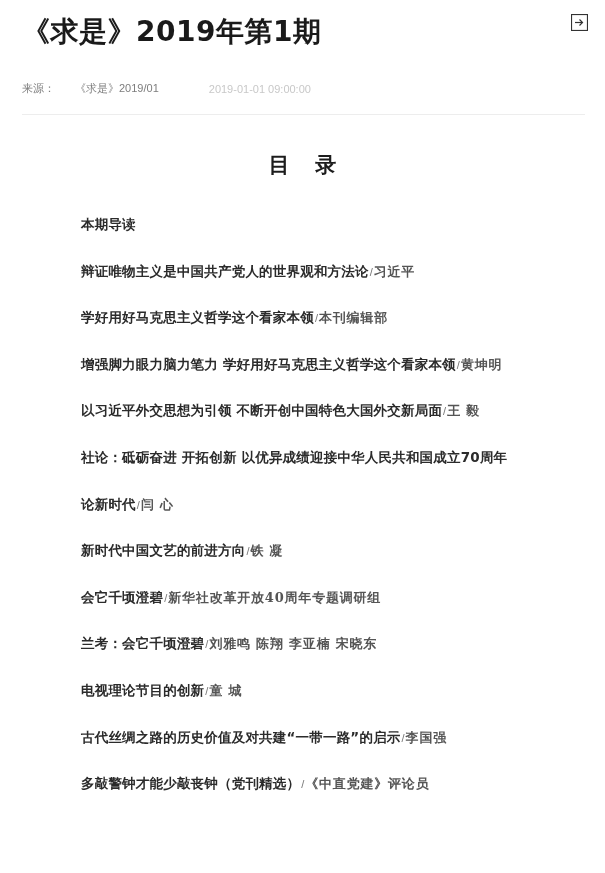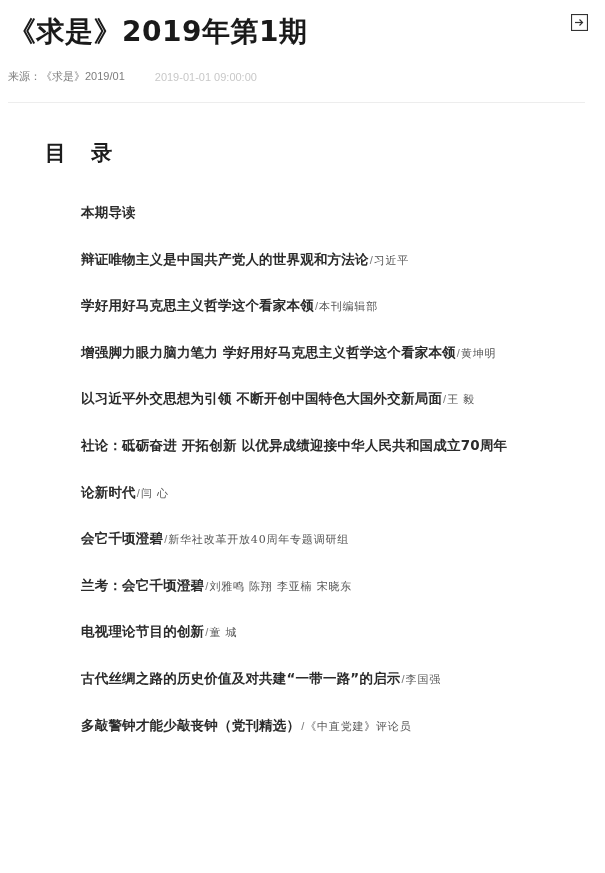--- a/index.html
+++ b/index.html
@@ -26,57 +26,58 @@
   .corner-icon {
     position: absolute;
     top: 14px;
     right: 17px;
     width: 17px;
     height: 17px;
   }
   .corner-icon svg { display: block; }
 
   .article-header {
-    padding: 14px 20px 0 8px;
+    padding: 14px 20px 0 22px;
   }
   .article-title {
     font-size: 28px;
     font-weight: bold;
     color: #1a1a1a;
     letter-spacing: 0.5px;
     line-height: 1.25;
     margin: 0;
     font-family: "DejaVu Sans", "Liberation Sans", sans-serif;
   }
   .meta-row {
-    margin-top: 20px;
+    margin-top: 32px;
     display: flex;
     align-items: center;
     font-size: 11px;
     color: #8a8a8a;
+    gap: 20px;
   }
   .meta-source {
     color: #7d7d7d;
   }
   .meta-date {
     margin-left: 30px;
     color: #c8c8c8;
   }
   .divider {
     margin-top: 18px;
     height: 1px;
     background: #ededed;
     width: 100%;
   }
 
   .body-wrap {
     padding: 0 36px;
   }
   .catalog-title {
-    text-align: left;
+    text-align: center;
     font-size: 21px;
     font-weight: bold;
     color: #1c1c1c;
     letter-spacing: 9px;
     margin: 36px 0 0 0;
     padding-left: 9px;
     font-family: "DejaVu Sans", "Liberation Sans", sans-serif;
   }
 
   .toc {
@@ -96,24 +97,25 @@
     letter-spacing: 0.2px;
     font-family: "DejaVu Sans", "Liberation Sans", sans-serif;
     margin-left: 37px;
   }
   .item-sep {
     font-size: 11px;
     color: #777;
     margin: 0 1px;
   }
   .item-author {
-    font-size: 11px;
+    font-size: 13px;
     color: #555;
     font-family: "DejaVu Serif", "Liberation Serif", serif;
     letter-spacing: 0.8px;
+    font-weight: bold;
   }
 </style>
 </head>
 <body>
 
 <div class="page">
 
   <div class="corner-icon">
     <svg width="17" height="17" viewBox="0 0 17 17">
       <rect x="0.5" y="0.5" width="16" height="16" fill="none" stroke="#333" stroke-width="1.2"></rect>
@@ -159,20 +161,23 @@
 
       <div class="toc-item">
         <span class="item-title">社论：砥砺奋进 开拓创新 以优异成绩迎接中华人民共和国成立70周年</span><span class="item-sep"></span><span class="item-author"></span>
       </div>
 
       <div class="toc-item">
         <span class="item-title">论新时代</span><span class="item-sep">/</span><span class="item-author">闫 心</span>
       </div>
 
 
+      <div class="toc-item">
+        <span class="item-title">新时代中国文艺的前进方向</span><span class="item-sep">/</span><span class="item-author">铁 凝</span>
+      </div>
 
       <div class="toc-item">
         <span class="item-title">会它千顷澄碧</span><span class="item-sep">/</span><span class="item-author">新华社改革开放40周年专题调研组</span>
       </div>
 
       <div class="toc-item">
         <span class="item-title">兰考：会它千顷澄碧</span><span class="item-sep">/</span><span class="item-author">刘雅鸣 陈翔 李亚楠 宋晓东</span>
       </div>
 
       <div class="toc-item">

